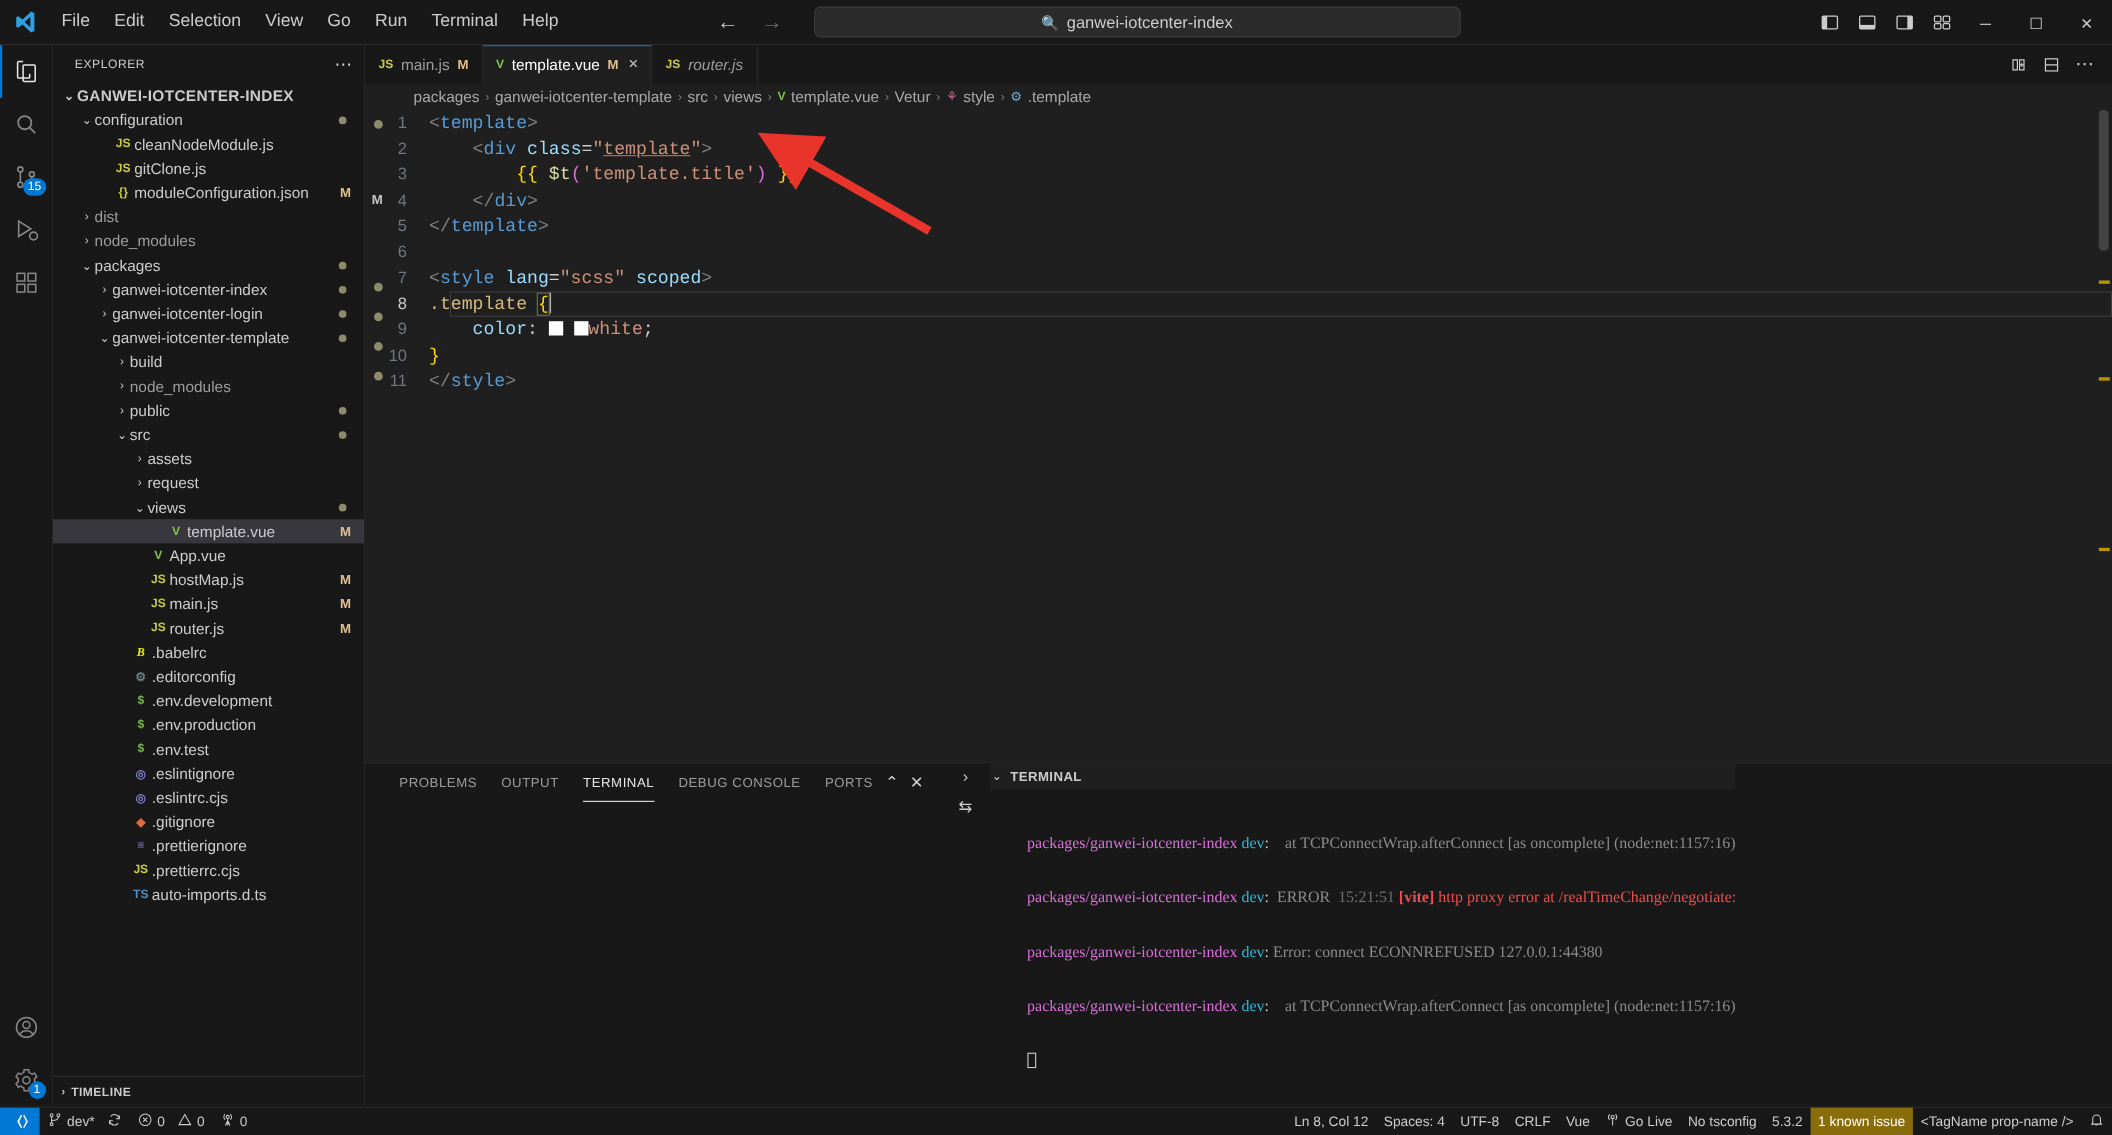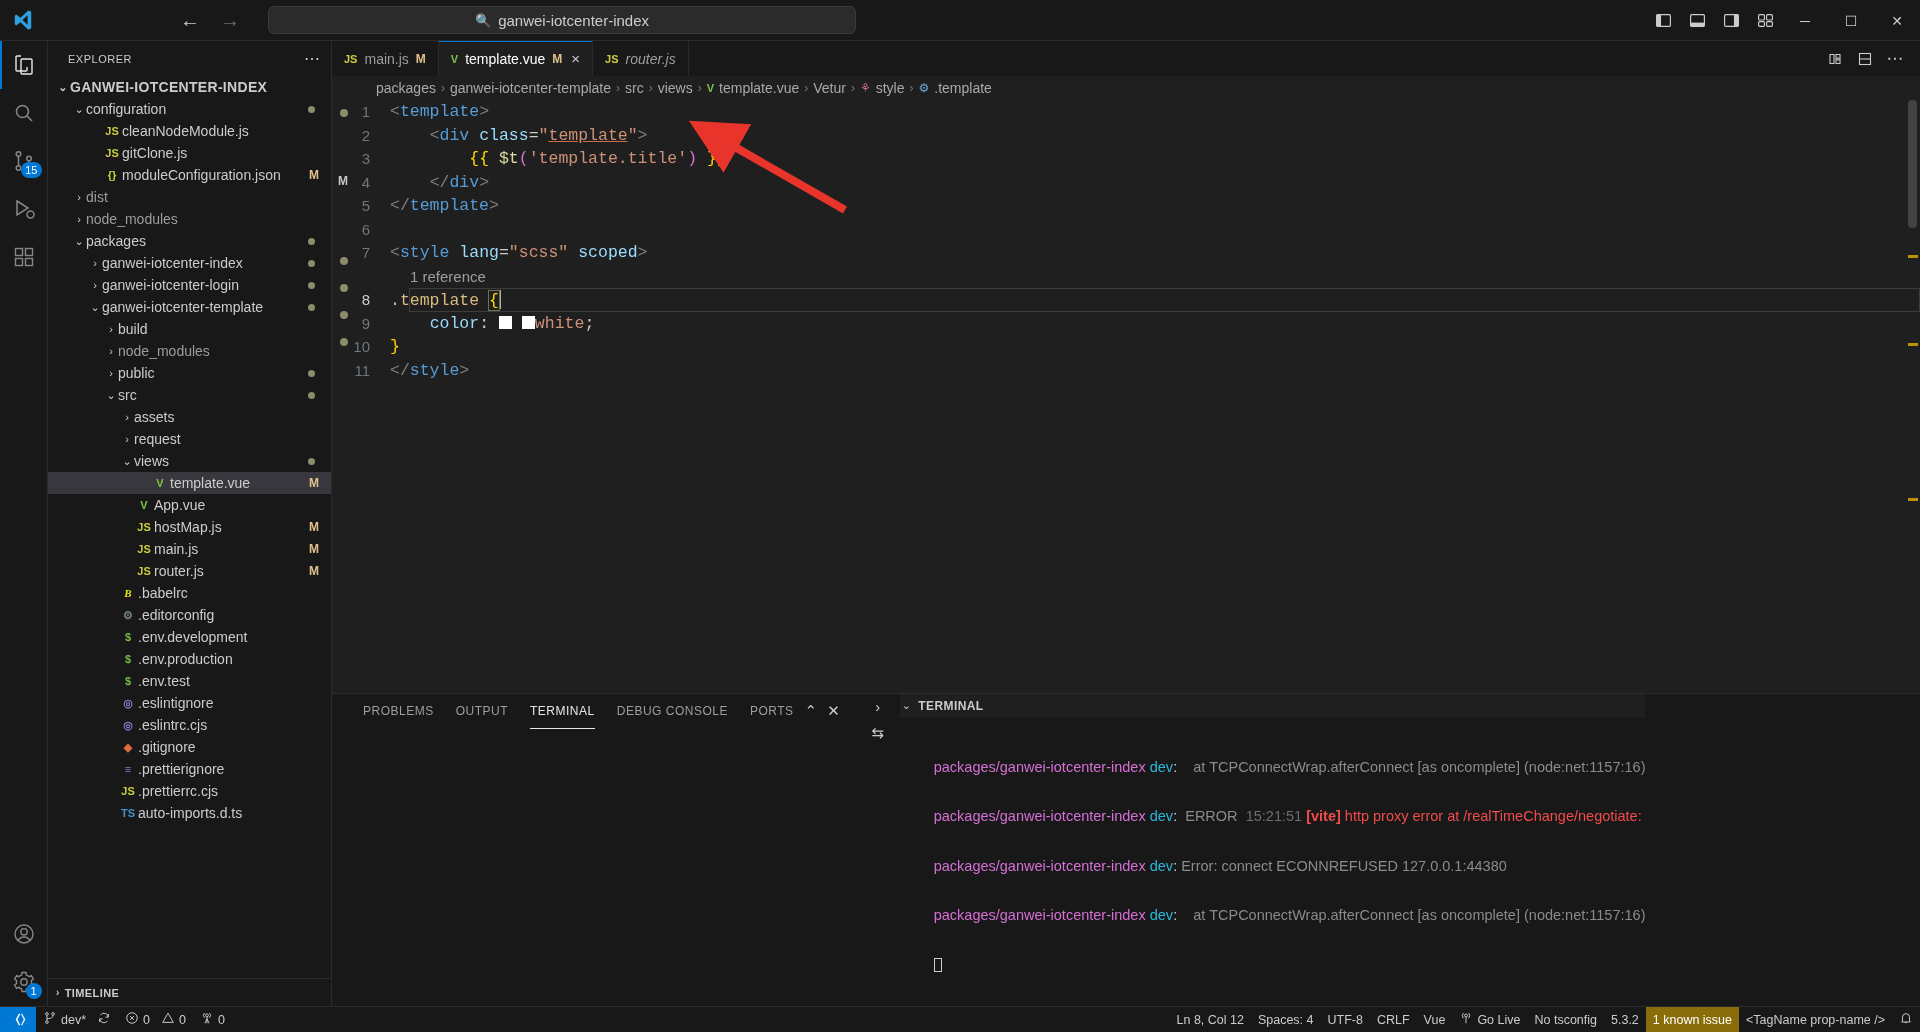--- a/index.html
+++ b/index.html
@@ -196,21 +196,21 @@
   .term-wrap { display:flex; min-height:0; }
   .term-left { width:44px; flex:0 0 44px; display:flex; flex-direction:column; align-items:center; padding-top:4px; gap:9px; color:#cccccc; }
   .term-left .tl-ico { font-size:15px; }
   .term-body { flex:1 1 auto; min-width:0; }
   .term-header {
     height:24px; display:flex; align-items:center; gap:7px; background:#1f1f1f;
     font-size:12px; font-weight:bold; letter-spacing:.4px; color:#cccccc; padding-left:2px;
   }
   .term-header .hc { font-size:11px; font-weight:normal; }
   .term-lines {
-    font-family:Liberation Sans, sans-serif; font-size:14.5px; line-height:16.5px;
+    font-family:Liberation Serif, serif; font-size:14.5px; line-height:16.5px;
     padding:8px 0 0 34px; white-space:pre; color:#cccccc;
   }
   .tl { height:16.5px; }
   .c-pink { color:#d670d6; }
   .c-cyan { color:#29b8db; }
   .c-grey { color:#8b8b8b; }
   .c-red { color:#f14c4c; }
   .c-white { color:#cccccc; }
   .c-dim { color:#6e6e6e; }
   .term-cursor { display:inline-block; width:8px; height:14px; border:1px solid #cccccc; vertical-align:-2px; }
@@ -231,20 +231,30 @@
 </head>
 <body>
 
 <div class="app">
 
   <div class="titlebar">
     <div class="vscode-logo">
       <svg viewBox="0 0 24 24">
           <path fill="#2f9fe0" d="M17.8 1.5 9.3 9.6 4.9 6.3 3 7.2v9.6l1.9.9 4.4-3.3 8.5 8.1L21 21V3l-3.2-1.5zM17 6.9v10.2l-5.6-5.1L17 6.9z"></path>
         </svg>
+    </div>
+    <div class="menubar">
+      <div class="menu-item">File</div>
+      <div class="menu-item">Edit</div>
+      <div class="menu-item">Selection</div>
+      <div class="menu-item">View</div>
+      <div class="menu-item">Go</div>
+      <div class="menu-item">Run</div>
+      <div class="menu-item">Terminal</div>
+      <div class="menu-item">Help</div>
     </div>
     <div class="nav-arrows">
       <div class="nav-arrow">←</div>
       <div class="nav-arrow dim">→</div>
     </div>
     <div class="cmd-center">
       <span class="search-ico">🔍</span>
       <span>ganwei-iotcenter-index</span>
     </div>
     <div class="titlebar-right">
@@ -639,23 +649,20 @@
             <span class="ctext"><span class="t-angle">&lt;/</span><span class="t-tag">template</span><span class="t-angle">&gt;</span></span>
           </div>
           <div class="cline">
             <span class="lnum">6</span>
             <span class="ctext"></span>
           </div>
           <div class="cline">
             <span class="lnum">7</span>
             <span class="ctext"><span class="t-angle">&lt;</span><span class="t-tag">style</span> <span class="t-attr">lang</span><span class="t-punct">=</span><span class="t-str">"scss"</span> <span class="t-attr">scoped</span><span class="t-angle">&gt;</span></span>
           </div>
-          <div class="hint-row">
-            <span class="hint-text">1 reference</span>
-          </div>
           <div class="cline" style="position:relative;">
             <span class="cur-line-box"></span>
             <span class="lnum cur">8</span>
             <span class="ctext" style="position:relative;"><span class="t-sel">.template</span> <span class="t-brace-y" style="outline:1px solid #707050;">{</span><span class="cursor-bar"></span></span>
           </div>
           <div class="cline">
             <span class="lnum">9</span>
             <span class="ctext"><span class="indent-guide">&nbsp;&nbsp;&nbsp;</span>&nbsp;<span class="t-prop">color</span><span class="t-punct">:</span> <span class="swatch"></span> <span class="swatch"></span><span class="t-val">white</span><span class="t-punct">;</span></span>
           </div>
           <div class="cline">

